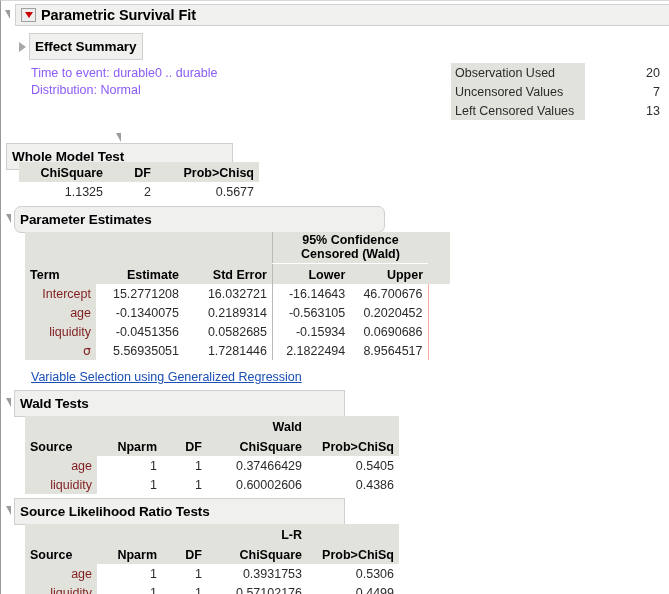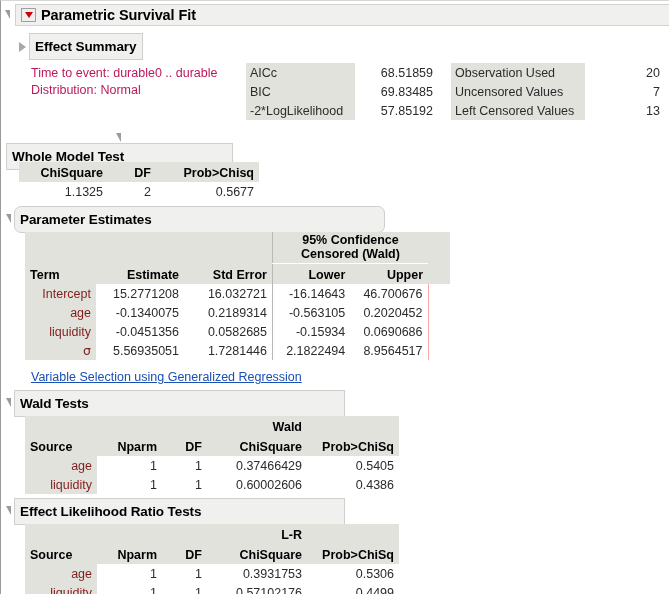--- a/index.html
+++ b/index.html
@@ -122,21 +122,21 @@
     color: #000;
     white-space: nowrap;
   }
 
   
   .abs { position: absolute; }
 
   
   .spec-line {
     font-size: 12.5px;
-    color: #be185d;
+    color: #8b5cf6;
     white-space: nowrap;
     line-height: 17px;
   }
 
   
   .kv-panel { position: absolute; }
   .kv-row {
     display: flex;
     height: 19px;
     align-items: center;
@@ -235,34 +235,20 @@
     <div class="sec-title-box">
       <span class="sec-title-text">Effect Summary</span>
     </div>
   </div>
 
   <div class="abs" style="left:30px; top:64px;">
     <div class="spec-line">Time to event: durable0 .. durable</div>
     <div class="spec-line">Distribution: Normal</div>
   </div>
 
-  <div class="kv-panel" style="left:245px; top:62px;">
-    <div class="kv-row">
-      <div class="kv-label" style="width:109px;">AICc</div>
-      <div class="kv-value" style="width:82px;">68.51859</div>
-    </div>
-    <div class="kv-row">
-      <div class="kv-label" style="width:109px;">BIC</div>
-      <div class="kv-value" style="width:82px;">69.83485</div>
-    </div>
-    <div class="kv-row">
-      <div class="kv-label" style="width:109px;">-2*LogLikelihood</div>
-      <div class="kv-value" style="width:82px;">57.85192</div>
-    </div>
-  </div>
 
   <div class="kv-panel" style="left:450px; top:62px;">
     <div class="kv-row">
       <div class="kv-label" style="width:134px;">Observation Used</div>
       <div class="kv-value" style="width:79px;">20</div>
     </div>
     <div class="kv-row">
       <div class="kv-label" style="width:134px;">Uncensored Values</div>
       <div class="kv-value" style="width:79px;">7</div>
     </div>
@@ -402,21 +388,21 @@
         <td>1</td>
         <td>0.60002606</td>
         <td>0.4386</td>
       </tr>
     </tbody>
   </table>
 
   <div class="sec-title-row" style="left:5px; top:497px;">
     <span class="tri-open"></span>
     <div class="sec-title-box" style="width:331px;">
-      <span class="sec-title-text">Effect Likelihood Ratio Tests</span>
+      <span class="sec-title-text">Source Likelihood Ratio Tests</span>
     </div>
   </div>
 
   <table class="jmp abs" style="left:24px; top:523px;">
     <thead>
       <tr>
         <th class="spacer-head" style="width:62px;"></th>
         <th class="spacer-head" style="width:55px;"></th>
         <th class="spacer-head" style="width:35px;"></th>
         <th style="width:90px;">L-R</th>

